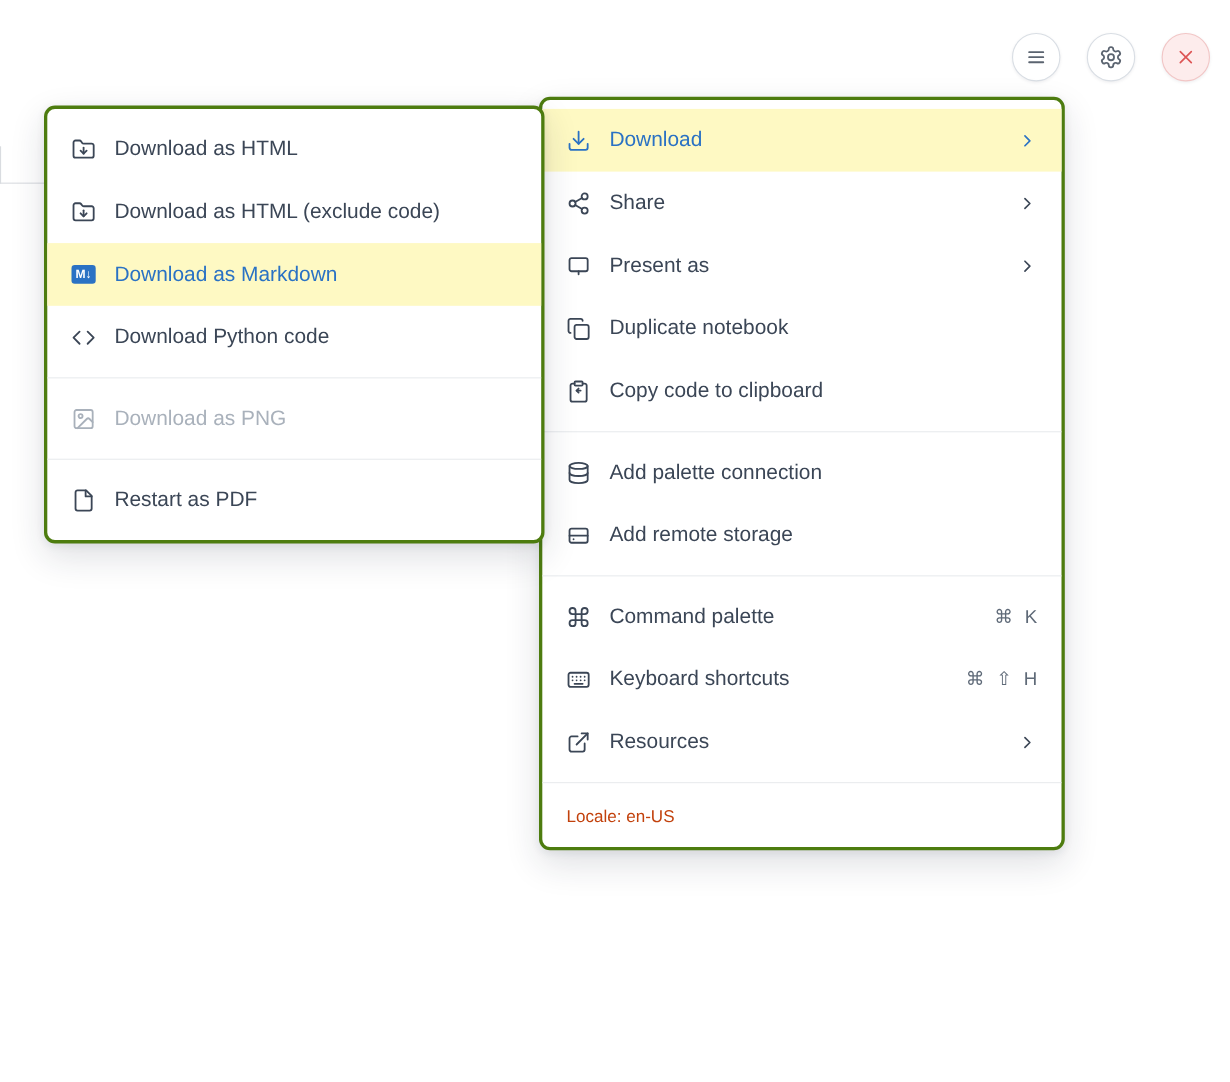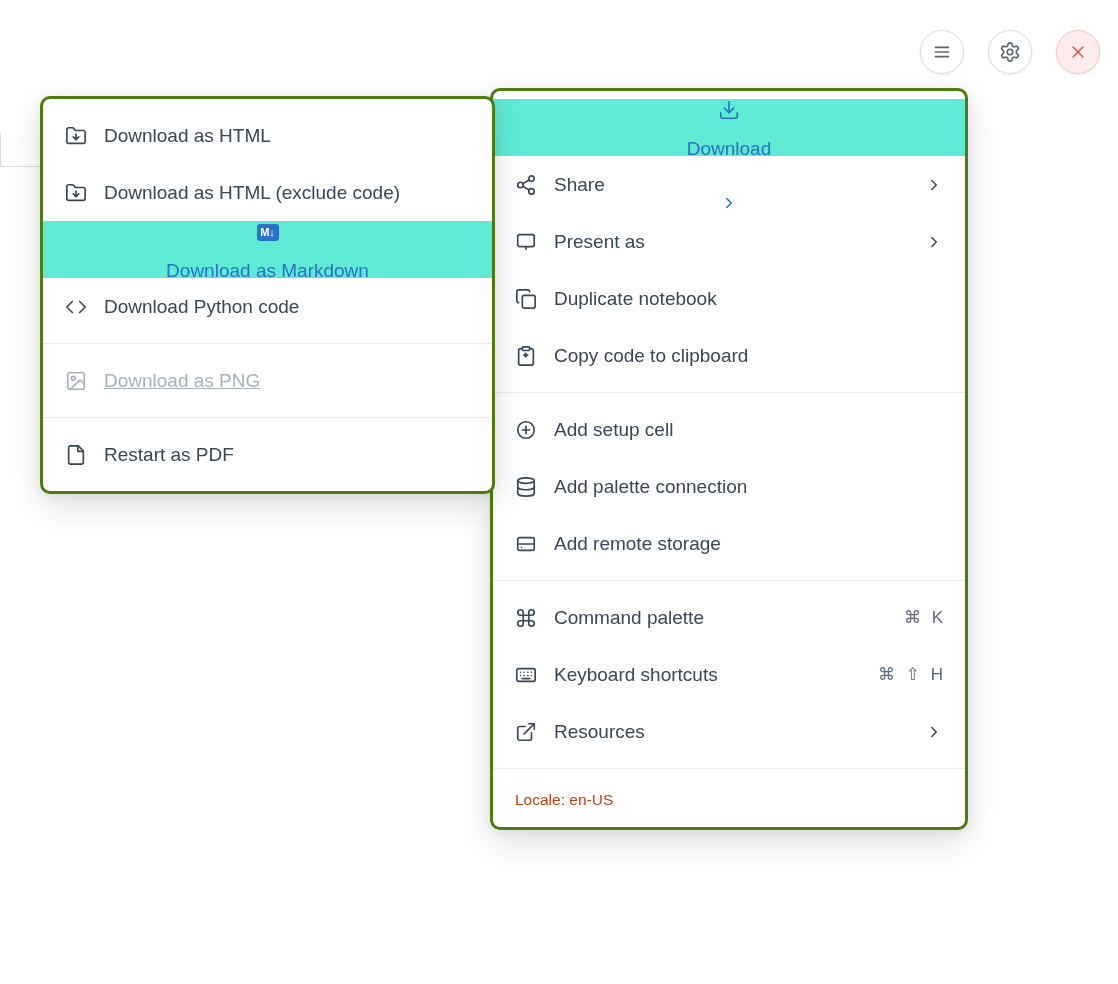--- a/index.html
+++ b/index.html
@@ -32,22 +32,22 @@
     border:3px solid #4d7c0f;border-radius:10px;
     box-shadow:0 12px 32px rgba(25,35,60,.14),0 2px 8px rgba(25,35,60,.08);
     padding:8px 0;box-sizing:border-box;
   }
   #main-menu{left:490px;top:88px;width:478px;z-index:2;}
   #download-submenu{left:40px;top:96px;width:455px;z-index:3;}
   .menu-item{
     display:flex;align-items:center;height:57px;padding:0 22px;gap:17px;
     font-size:19px;color:#3b4656;cursor:pointer;box-sizing:border-box;
   }
-  .menu-item.highlight{background:#5eead4;color:#2a72c4;flex-direction:column;}
-  .menu-item.disabled{color:#a9b1bb;cursor:default;text-decoration:underline;}
+  .menu-item.highlight{background:#fef9c3;color:#2a72c4;}
+  .menu-item.disabled{color:#a9b1bb;cursor:default;}
   .mi-icon{width:22px;height:22px;flex:0 0 auto;display:flex;align-items:center;justify-content:center;}
   .mi-icon svg{display:block;stroke:currentColor;}
   .mi-label{flex:0 0 auto;white-space:nowrap;}
   .mi-spacer{flex:1;}
   .mi-shortcut{
     flex:0 0 auto;color:#5f6a78;font-size:17px;white-space:nowrap;
     word-spacing:6px;
   }
   .mi-chevron{width:18px;height:18px;flex:0 0 auto;display:flex;align-items:center;justify-content:center;}
   .mi-chevron svg{display:block;stroke:currentColor;}
@@ -161,30 +161,20 @@
           <path d="M8 4H6a2 2 0 0 0-2 2v14a2 2 0 0 0 2 2h12a2 2 0 0 0 2-2V6a2 2 0 0 0-2-2h-2"></path>
           <path d="M14 11h-4"></path>
           <path d="m12 9-2 2 2 2"></path>
         </svg>
     </span>
     <span class="mi-label">Copy code to clipboard</span>
   </div>
 
   <div class="menu-divider"></div>
 
-  <div class="menu-item">
-    <span class="mi-icon">
-      <svg width="22" height="22" viewBox="0 0 24 24" fill="none" stroke-width="1.8" stroke-linecap="round" stroke-linejoin="round">
-          <circle cx="12" cy="12" r="9"></circle>
-          <path d="M8 12h8"></path>
-          <path d="M12 8v8"></path>
-        </svg>
-    </span>
-    <span class="mi-label">Add setup cell</span>
-  </div>
 
   <div class="menu-item">
     <span class="mi-icon">
       <svg width="22" height="22" viewBox="0 0 24 24" fill="none" stroke-width="1.8" stroke-linecap="round" stroke-linejoin="round">
           <ellipse cx="12" cy="5" rx="9" ry="3"></ellipse>
           <path d="M3 5v14a9 3 0 0 0 18 0V5"></path>
           <path d="M3 12a9 3 0 0 0 18 0"></path>
         </svg>
     </span>
     <span class="mi-label">Add palette connection</span>

